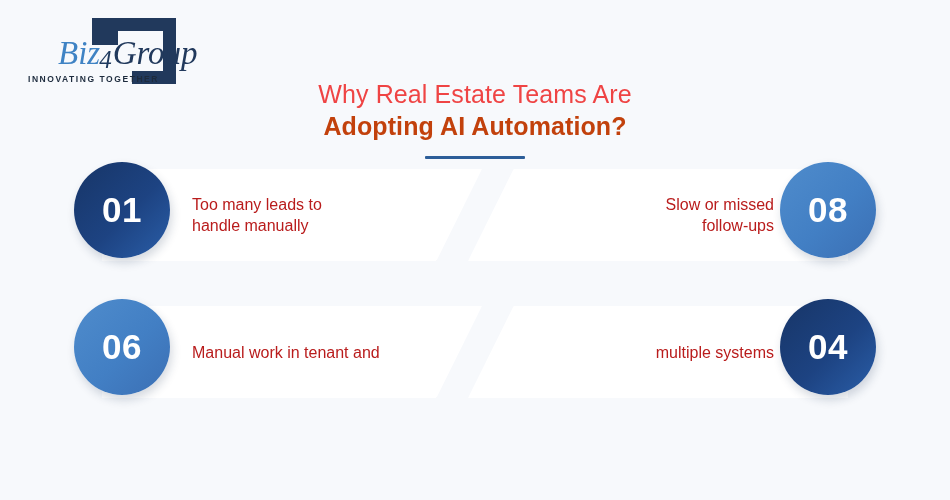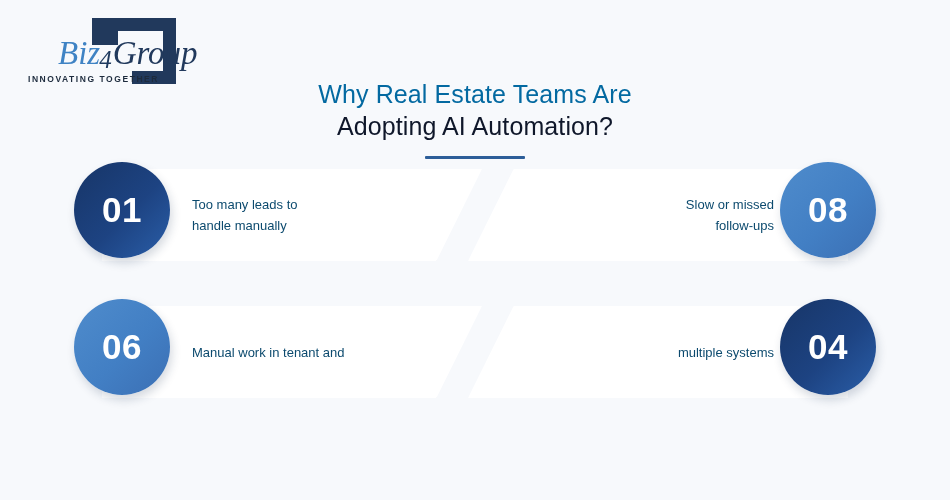--- a/index.html
+++ b/index.html
@@ -73,22 +73,22 @@
     top: 78px;
     width: 950px;
     text-align: center;
   }
   .heading-line {
     font-size: 25px;
     font-weight: 400;
     line-height: 32px;
     letter-spacing: 0.1px;
   }
-  #heading-line-1 { color: #0369a1; }
-  #heading-line-2 { color: #0f172a; font-weight: 400; }
+  #heading-line-1 { color: #ef4444; }
+  #heading-line-2 { color: #c2410c; font-weight: 700; }
   #heading-divider {
     width: 100px;
     height: 3px;
     background: #2d5e99;
     margin: 14px auto 0 auto;
     border-radius: 1px;
   }
 
   
   #cards {
@@ -154,24 +154,24 @@
   }
 
   
   .card-text {
     position: absolute;
     top: 7px;
     height: 92px;
     display: flex;
     flex-direction: column;
     justify-content: center;
-    font-size: 13px;
+    font-size: 16px;
     line-height: 21px;
     font-weight: 500;
-    color: #0c4a6e;
+    color: #b91c1c;
   }
   .card.col-left .card-text {
     left: 118px;
     width: 260px;
     text-align: left;
     align-items: flex-start;
   }
   .card.col-right .card-text {
     left: 40px;
     width: 268px;

